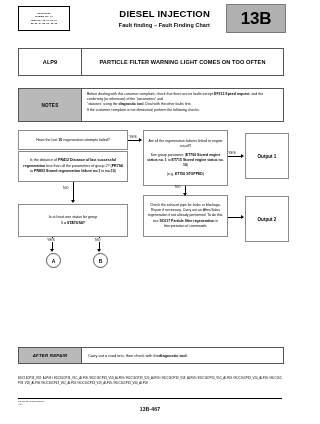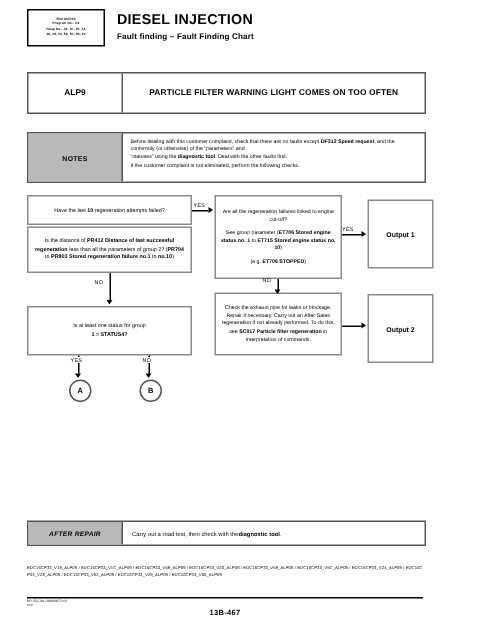--- a/index.html
+++ b/index.html
@@ -17,21 +17,21 @@
   .header{position:absolute;left:0;top:0;width:300px;height:36px;}
   .idbox{
     position:absolute;left:18px;top:6px;width:50px;height:23px;
     border:1px solid #000;background:#fff;
     display:flex;flex-direction:column;align-items:center;justify-content:center;
     font-size:2.1px;line-height:3.1px;font-weight:bold;text-align:center;
     letter-spacing:.1px;
   }
   .idbox div{white-space:nowrap;}
   .title-wrap{
-    position:absolute;left:78px;top:8px;width:150px;text-align:left;
+    position:absolute;left:60px;top:8px;width:150px;text-align:right;
   }
   .title{font-size:9.5px;font-weight:bold;letter-spacing:.2px;}
   .subtitle{font-size:5.4px;font-weight:bold;margin-top:3px;letter-spacing:.1px;}
   .chapter{
     position:absolute;right:14px;top:4px;width:58px;height:27px;
     background:#b0b0b0;border:1px solid #7a7a7a;
     display:flex;align-items:center;justify-content:center;
     font-size:17px;font-weight:bold;letter-spacing:-.3px;
   }
 
@@ -168,20 +168,21 @@
     <div class="idbox">
       <div>EDC16CP33</div>
       <div>Program No.: C4</div>
       <div>Vdiag No.: 18, 1C, 20, 24,</div>
       <div>28, 29, 34, 58, 5C, 60, 62</div>
     </div>
     <div class="title-wrap">
       <div class="title">DIESEL INJECTION</div>
       <div class="subtitle">Fault finding – Fault Finding Chart</div>
     </div>
+    <div class="chapter">13B</div>
   </div>
 
   <div class="alpbox">
     <div class="cell-l">ALP9</div>
     <div class="cell-r">PARTICLE FILTER WARNING LIGHT COMES ON TOO OFTEN</div>
   </div>
 
   <div class="notesbox">
     <div class="cell-l">NOTES</div>
     <div class="cell-r">

